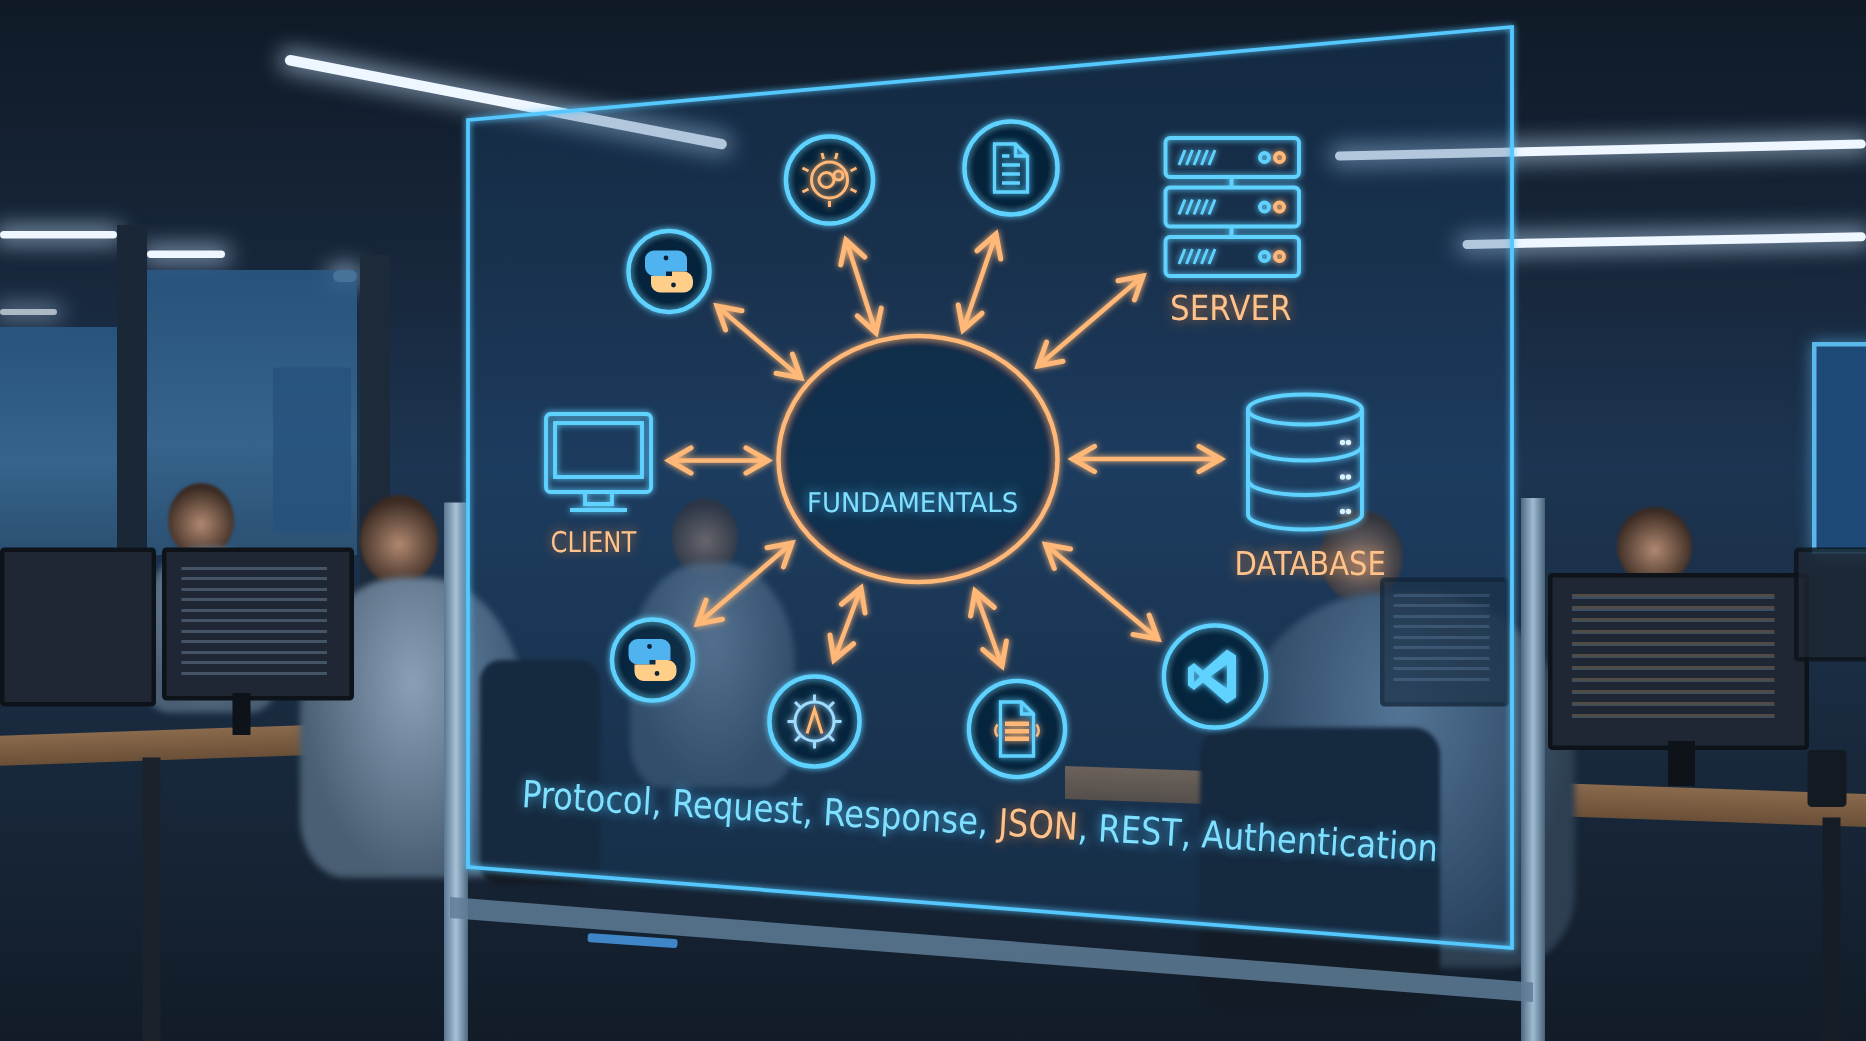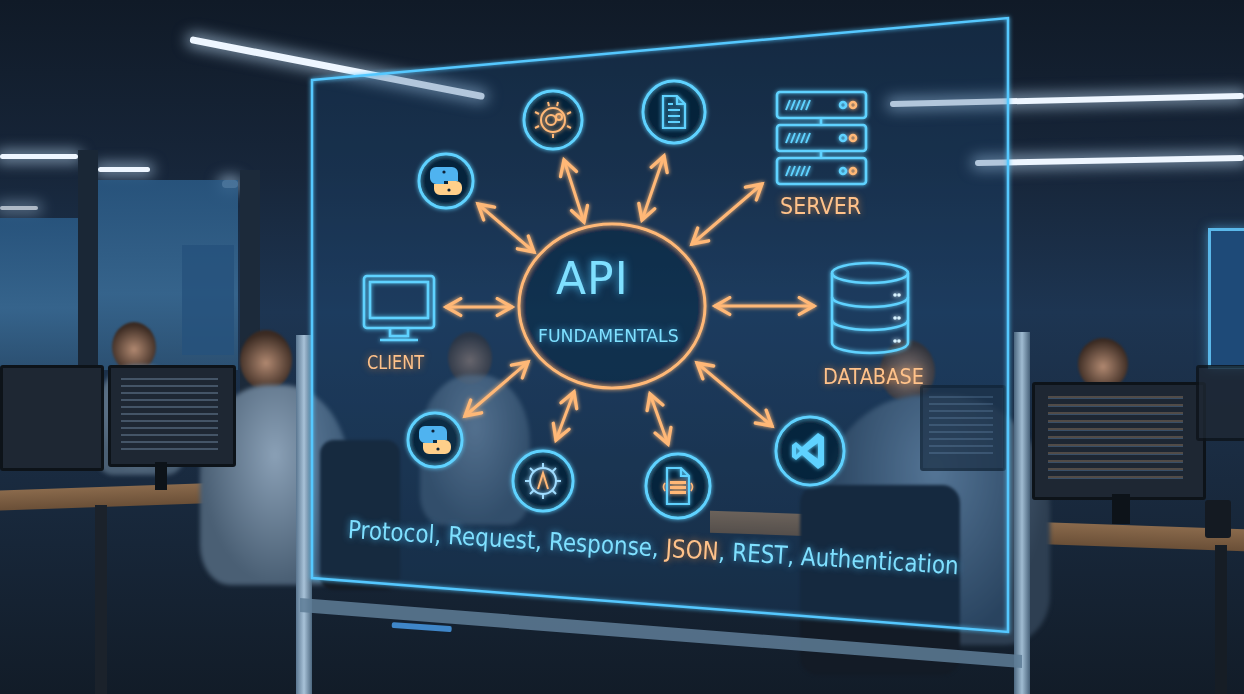--- a/index.html
+++ b/index.html
@@ -210,21 +210,20 @@
           <circle cx="895" cy="295" r="1.8"></circle>
           <circle cx="899" cy="295" r="1.8"></circle>
           <circle cx="895" cy="318" r="1.8"></circle>
           <circle cx="899" cy="318" r="1.8"></circle>
           <circle cx="895" cy="341" r="1.8"></circle>
           <circle cx="899" cy="341" r="1.8"></circle>
         </g>
     </g>
   </svg>
 
-  <div class="glow-text cyan" style="left:556px;top:253px;font-size:44px;letter-spacing:1px;">API</div>
   <div class="glow-text cyan" style="left:538px;top:325px;font-size:18px;transform:scaleX(.96);transform-origin:left;">FUNDAMENTALS</div>
 
   <div class="glow-text orange" style="left:367px;top:351px;font-size:19px;transform:scaleX(.85);transform-origin:left;">CLIENT</div>
   <div class="glow-text orange" style="left:780px;top:193px;font-size:23px;transform:scaleX(.9);transform-origin:left;">SERVER</div>
   <div class="glow-text orange" style="left:823px;top:364px;font-size:22px;transform:scaleX(.88);transform-origin:left;">DATABASE</div>
 
   <div class="glow-text cyan" style="left:348px;top:515px;font-size:25px;transform:rotate(3.4deg) scaleX(.86);transform-origin:left;">
     <span>Protocol, </span><span>Request, </span><span>Response, </span><span class="orange">JSON</span><span>, </span><span>REST, </span><span>Authentication</span>
   </div>
 

